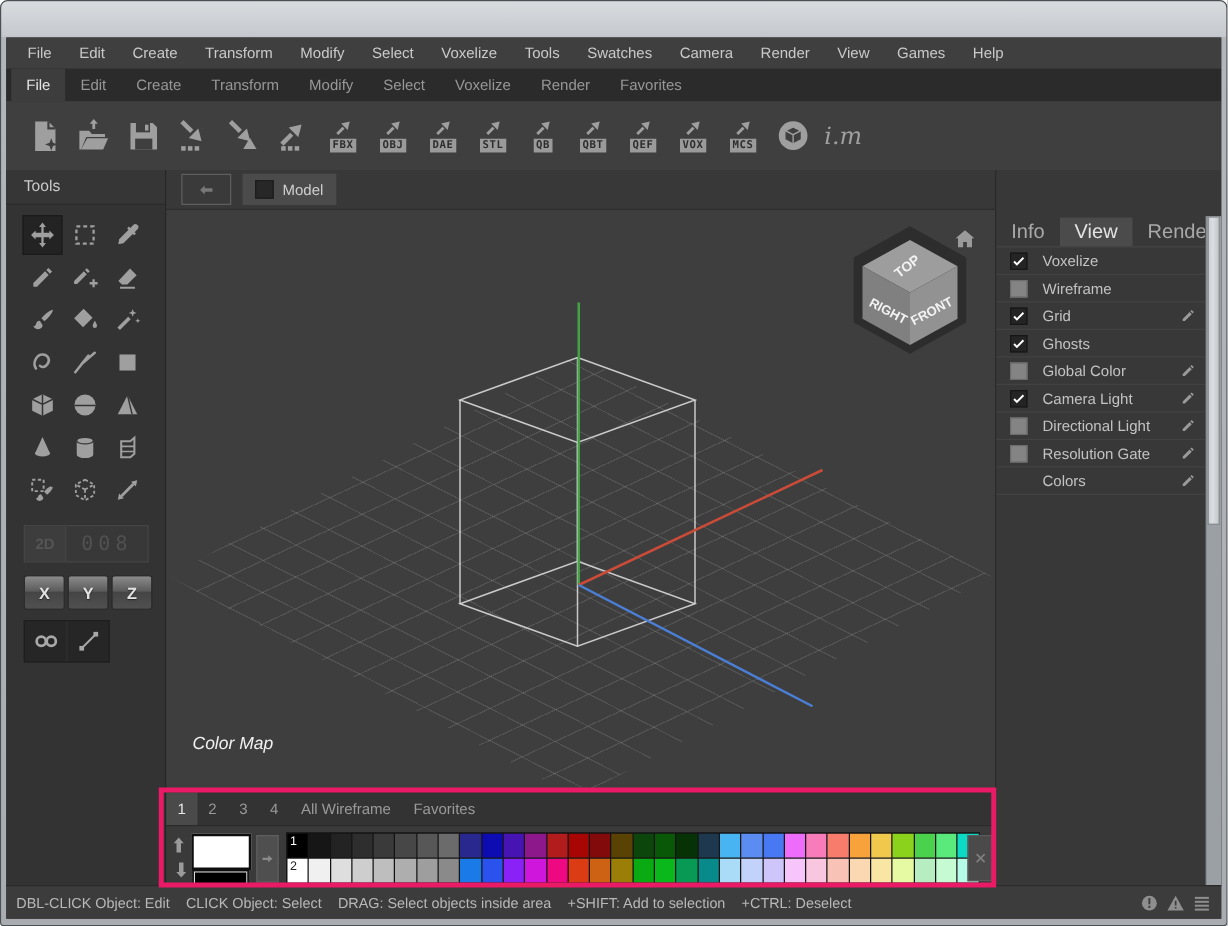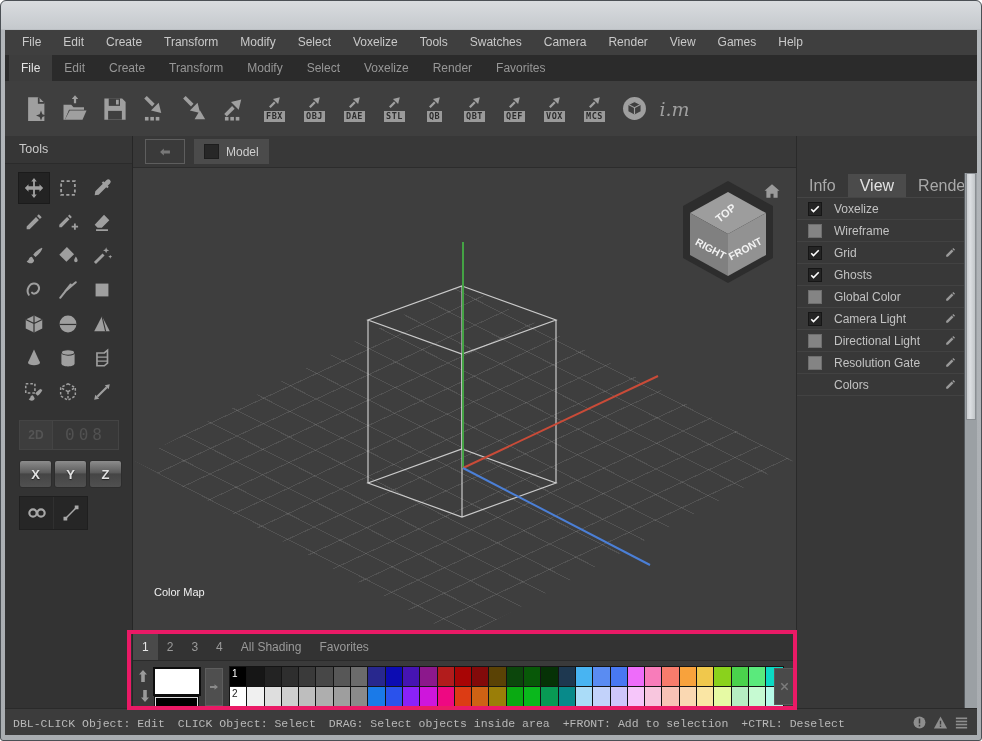--- a/index.html
+++ b/index.html
@@ -55,21 +55,21 @@
   #modeltab{position:absolute;left:61px;top:3px;height:25px;background:#4b4b4b;display:flex;align-items:center;padding:0 10px;gap:7px;}
   #modeltab .sq{width:13px;height:13px;background:#272727;border:1px solid #1d1d1d;}
   #modeltab .mlabel{color:#cfcfcf;font-size:12px;}
   #viewport{position:absolute;left:0;right:0;top:32px;height:464px;background:#3e3e3e;overflow:hidden;}
   #floorgrid{position:absolute;left:2px;top:112px;width:658px;height:362px;
     background-image:repeating-linear-gradient(155deg,rgba(255,255,255,.10) 0 1px,transparent 1px 23px),repeating-linear-gradient(207deg,rgba(255,255,255,.10) 0 1px,transparent 1px 23px);
     clip-path:polygon(49.6% 1%,100% 50%,49.6% 99%,0% 50%);}
   #scene{position:absolute;left:0;top:0;width:662px;height:464px;}
   #navcube{position:absolute;left:545px;top:12px;width:100px;height:104px;}
   #homeicon{position:absolute;left:630px;top:14px;width:18px;height:18px;color:#9a9a9a;}
-  #colormap{position:absolute;left:21px;top:418px;color:#f0f0f0;font-size:11px;}
+  #colormap{position:absolute;left:21px;top:418px;color:#f0f0f0;font-size:14px;font-style:italic;}
   
   #swatchpanel{position:absolute;left:0;right:0;top:497px;bottom:0;background:#333;}
   #swtabs{height:27px;display:flex;align-items:flex-end;border-bottom:1px solid #2a2a2a;}
   .swtab{color:#9a9a9a;font-size:12px;line-height:26px;height:26px;padding:0 9px;min-width:4px;text-align:center;}
   .swtab.active{background:#4a4a4a;color:#e8e8e8;}
   #swrow{position:relative;height:50px;background:#3a3a3a;}
   #swapbtn{position:absolute;left:4px;top:8px;width:14px;height:34px;color:#9a9a9a;}
   #well{position:absolute;left:20px;top:6px;width:46px;height:40px;}
   #well .fg{position:absolute;left:0;top:0;width:44px;height:25px;background:#fff;border:2px solid #0d0d0d;}
   #well .bg{position:absolute;left:2px;top:30px;width:41px;height:11px;background:#000;border:1px solid #ddd;outline:1px solid #0d0d0d;}
@@ -93,21 +93,21 @@
   .cb.on{background:#242424;border:1px solid #161616;}
   .cb.on svg{width:12px;height:12px;}
   .cb.off{background:#848484;border:1px solid #6e6e6e;}
   .cb.none{visibility:hidden;}
   .plabel{color:#c2c2c2;font-size:12px;}
   .pedit{position:absolute;right:8px;width:13px;height:13px;color:#9a9a9a;}
   #vscroll{position:absolute;right:0;top:37px;bottom:0;width:12px;background:#9ba0a4;border-left:1px solid #55595d;}
   #vthumb{position:absolute;left:1px;right:1px;top:0;height:46%;background:linear-gradient(90deg,#cdd0d3,#dcdfe2 40%,#c2c6c9);border:1px solid #8a8e92;box-sizing:border-box;}
   
   #statusbar{position:absolute;left:0;right:0;bottom:0;height:26px;background:#3c3c3c;border-top:1px solid #2a2a2a;display:flex;align-items:center;padding-left:8px;}
-  .seg{color:#b8b8b8;font-size:11.5px;margin-right:13px;white-space:nowrap;font-family:Liberation Mono, monospace;}
+  .seg{color:#b8b8b8;font-size:11.5px;margin-right:13px;white-space:nowrap;}
   #sicons{position:absolute;right:8px;top:0;bottom:0;display:flex;align-items:center;gap:6px;color:#8e8e8e;}
   #sicons svg{width:15px;height:15px;}
   
   #annotation{position:absolute;left:126px;top:629px;width:670px;height:80px;border:4px solid #ea1a66;box-sizing:border-box;pointer-events:none;z-index:50;}
   svg{display:block;}
 </style>
 </head>
 <body>
 
 <div id="window">
@@ -454,21 +454,21 @@
             </svg>
           <span id="colormap">Color Map</span>
         </div>
 
         <div id="swatchpanel">
           <div id="swtabs">
               <span class="swtab active">1</span>
               <span class="swtab">2</span>
               <span class="swtab">3</span>
               <span class="swtab">4</span>
-              <span class="swtab">All Shading</span>
+              <span class="swtab">All Wireframe</span>
               <span class="swtab">Favorites</span>
             </div>
           <div id="swrow">
             <svg id="swapbtn" viewBox="0 0 14 34">
                 <path d="M6 1 10 5.5H7.8V13H4.2V5.5H2z" fill="#9a9a9a"></path>
                 <path d="M8 33 4 28.5h2.2V21h3.6v7.5H12z" fill="#9a9a9a"></path>
               </svg>
             <div id="well">
               <div class="fg"></div>
               <div class="bg"></div>
@@ -647,21 +647,21 @@
               </span>
             </div>
           </div>
         <div id="vscroll">
             <div id="vthumb"></div>
           </div>
       </div>
     </div>
 
     <div id="statusbar">
-      <span id="segs"><span class="seg">DBL-CLICK Object: Edit</span><span class="seg">CLICK Object: Select</span><span class="seg">DRAG: Select objects inside area</span><span class="seg">+FRONT: Add to selection</span><span class="seg">+CTRL: Deselect</span></span>
+      <span id="segs"><span class="seg">DBL-CLICK Object: Edit</span><span class="seg">CLICK Object: Select</span><span class="seg">DRAG: Select objects inside area</span><span class="seg">+SHIFT: Add to selection</span><span class="seg">+CTRL: Deselect</span></span>
       <div id="sicons">
           <span class="sic">
             <svg class="ic" viewBox="0 0 24 24" fill="currentColor">
               <circle cx="12" cy="12" r="9.5"></circle>
               <path d="M10.8 5.5h2.4v8h-2.4zM10.8 15.5h2.4v2.8h-2.4z" fill="#3c3c3c"></path>
             </svg>
           </span>
           <span class="sic">
             <svg class="ic" viewBox="0 0 24 24" fill="currentColor">
               <path d="M12 2.5 22.5 21.5h-21z"></path>

